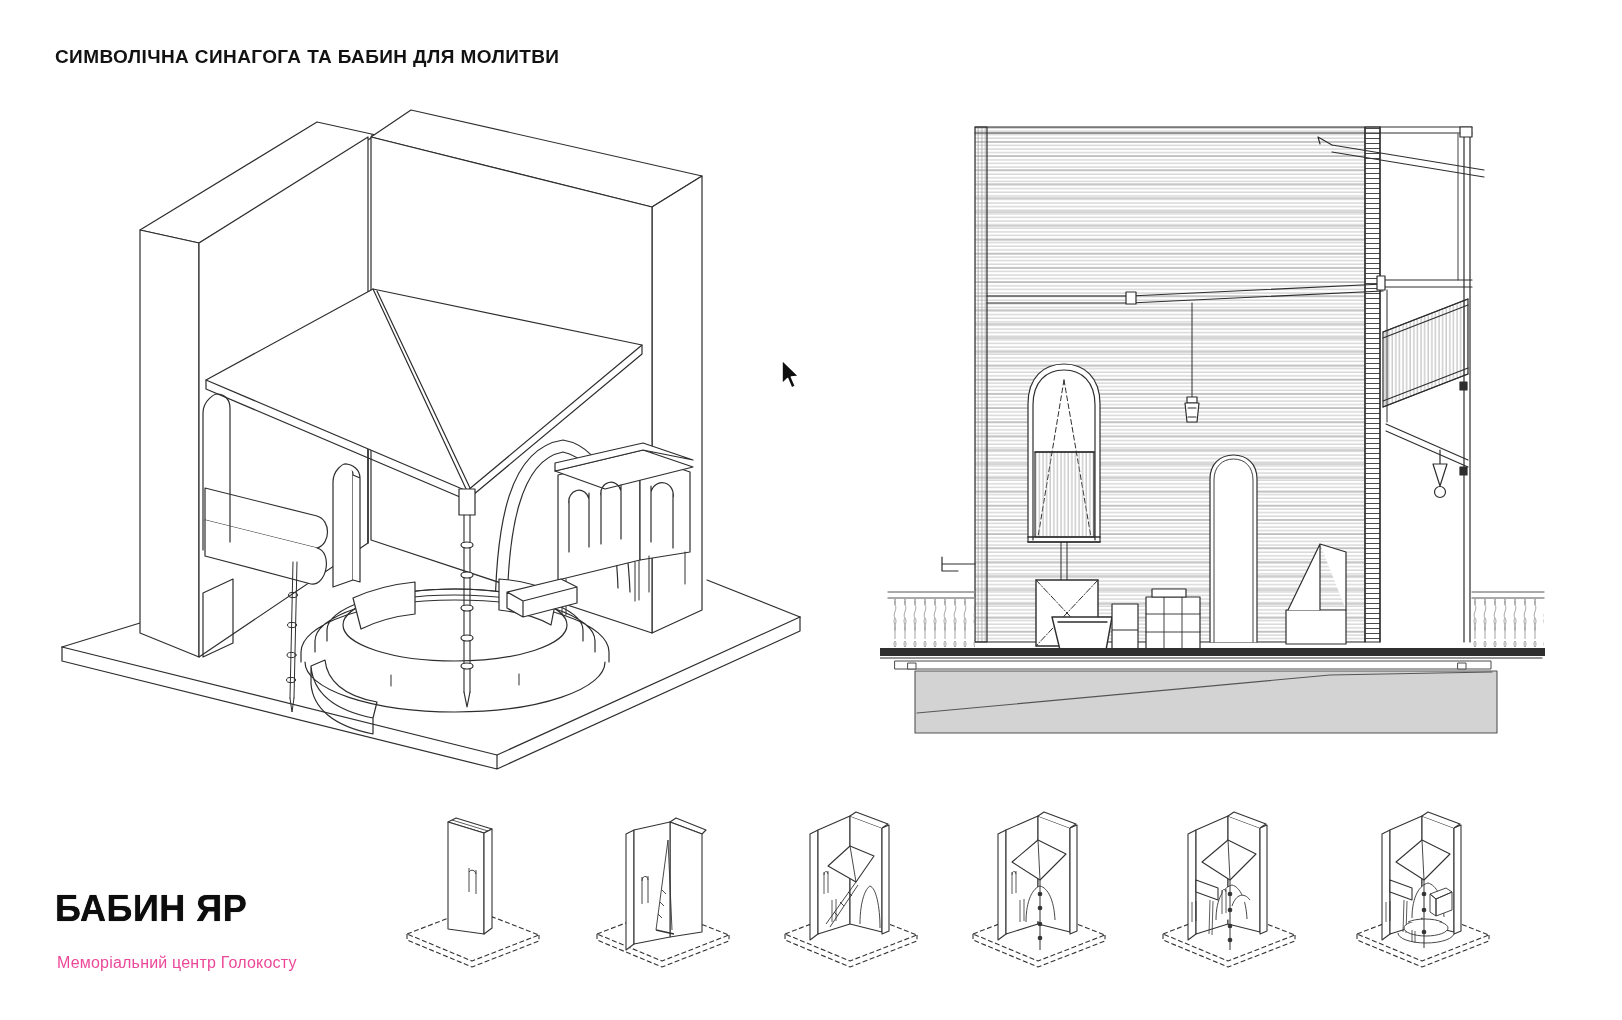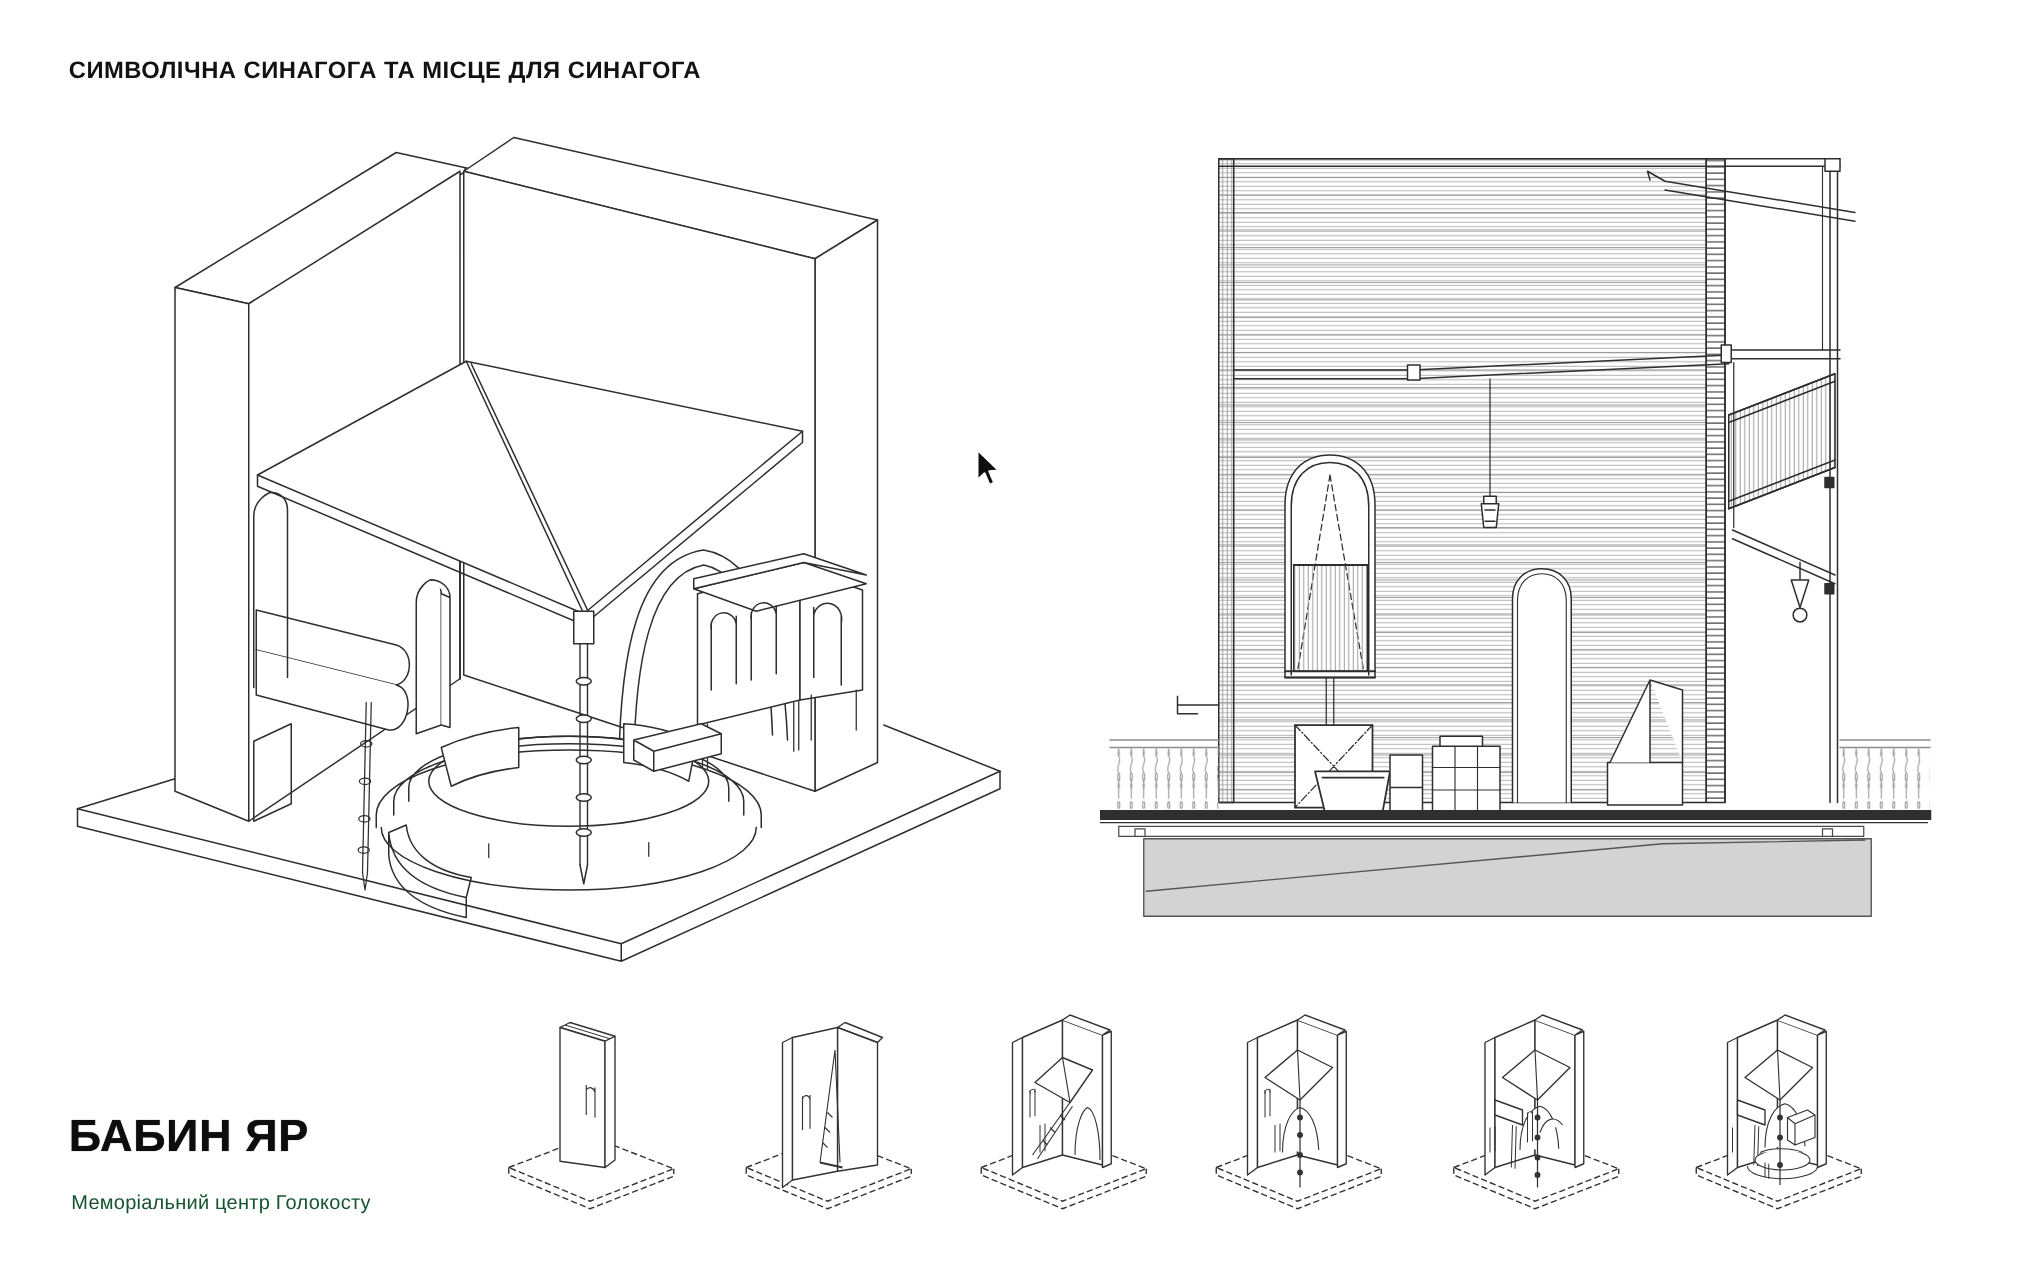--- a/index.html
+++ b/index.html
@@ -11,30 +11,30 @@
   .page-title{
     left:55px;top:46px;font-size:19px;font-weight:bold;color:#121212;
     letter-spacing:.4px;white-space:nowrap;
   }
   .logo{
     left:55px;top:891px;font-size:36px;font-weight:bold;color:#0d0d0d;
     letter-spacing:.5px;line-height:1;white-space:nowrap;
     text-shadow:0 0 .7px #0d0d0d;
   }
   .logo-sub{
-    left:57px;top:954px;font-size:16px;color:#14532d;letter-spacing:.2px;
+    left:57px;top:954px;font-size:16px;color:#ec4899;letter-spacing:.2px;
     white-space:nowrap;font-weight:500;
   }
   svg{display:block;}
   .seq{top:782px;}
 </style>
 </head>
 <body>
 
-<div class="abs page-title">СИМВОЛІЧНА СИНАГОГА ТА МІСЦЕ ДЛЯ СИНАГОГА</div>
+<div class="abs page-title">СИМВОЛІЧНА СИНАГОГА ТА БАБИН ДЛЯ МОЛИТВИ</div>
 
 <svg class="abs" style="left:55px;top:100px" width="775" height="672" viewBox="0 0 775 672">
   <g fill="none" stroke="#2e2e2e" stroke-width="1.2" stroke-linejoin="round" stroke-linecap="round">
 
     <g>
       <path d="M7,547 L442,655 L745,517"></path>
       <path d="M7,547 L85,523 M745,517 L652,480"></path>
       <path d="M7,547 L7,561 L442,669 L442,655 M442,669 L745,531 L745,517"></path>
     </g>
 

